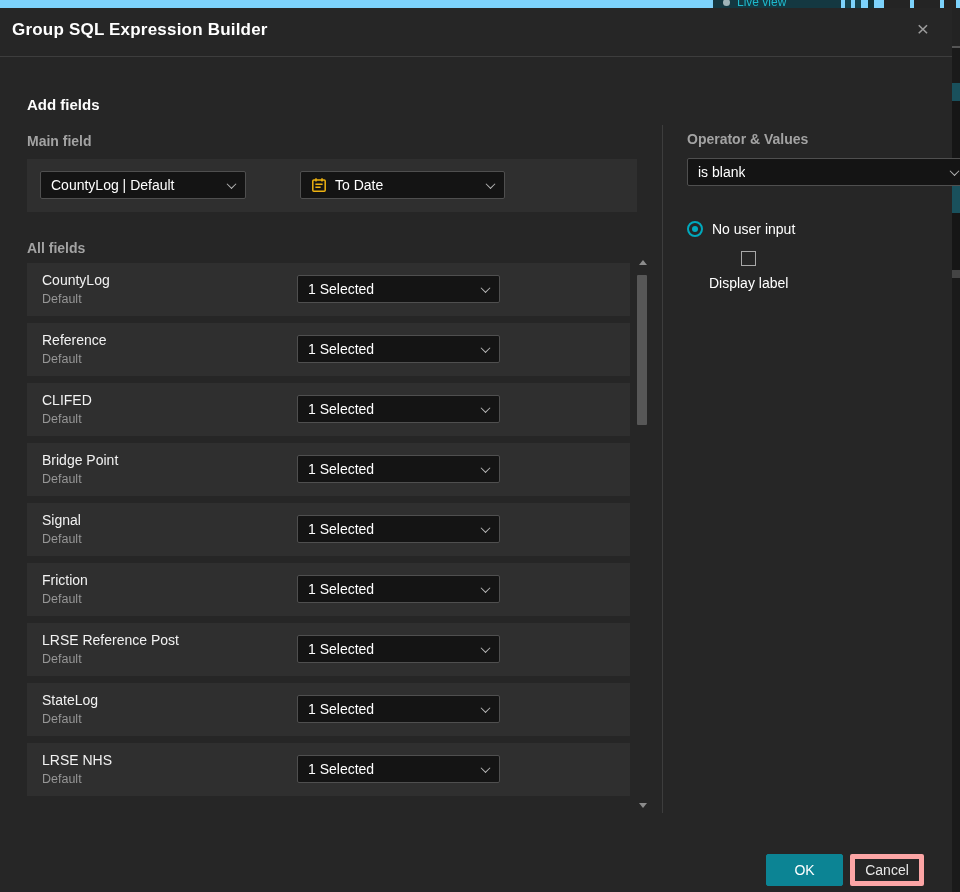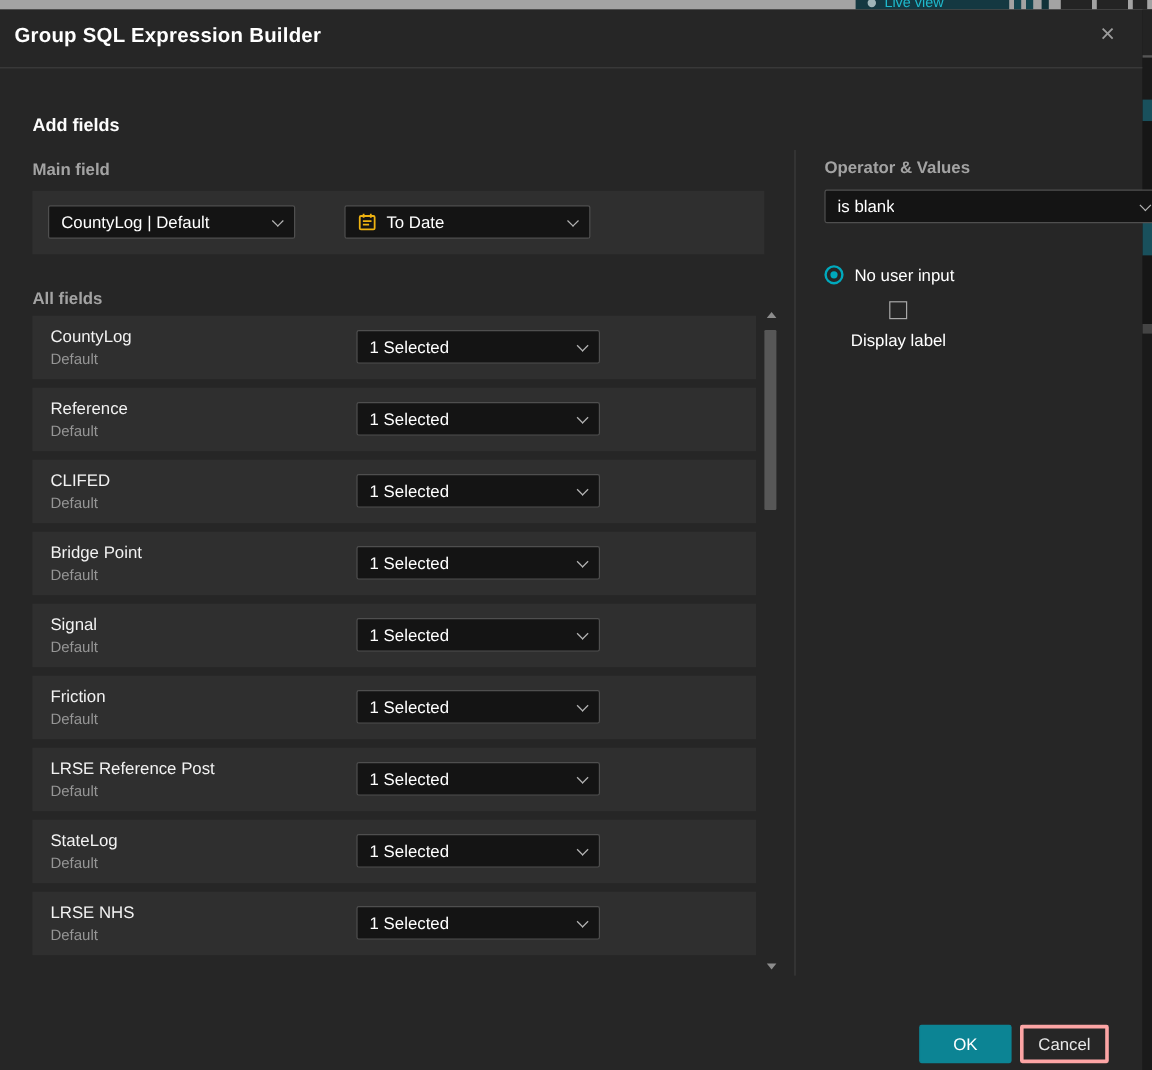--- a/index.html
+++ b/index.html
@@ -8,21 +8,21 @@
     font-family:"Liberation Sans", sans-serif;
     background:#141414;
     position:relative;
     overflow:hidden;
     color:#fff;
   }
 
   
   .bg-topstrip{
     position:absolute; left:0; top:0; width:960px; height:8px;
-    background:#a3a3a3; overflow:hidden; z-index:1;
+    background:#7dd3fc; overflow:hidden; z-index:1;
   }
   .live-view-chip{
     position:absolute; left:713px; top:-18px; width:128px; height:26px;
     background:#143841; display:flex; align-items:center; gap:7px;
     padding:0 10px; 
   }
   .live-view-dot{ width:7px; height:7px; border-radius:50%; background:#9fb4b8; flex:none; margin-top:14px;}
   .live-view-label{ color:#1fb9cc; font-size:12px; margin-top:14px; white-space:nowrap;}
   .strip-bar{ position:absolute; top:0; height:8px; }
 
@@ -66,21 +66,21 @@
     border-right:1.6px solid #b5b5b5; border-bottom:1.6px solid #b5b5b5;
     transform:rotate(45deg) translate(-1px,-1px); margin-left:10px;
   }
 
   
   .main-field-box{
     position:absolute; left:27px; top:151px; width:610px; height:53px;
     background:#2f2f2f;
   }
   .main-field-box .select.f1{ position:absolute; left:13px;  top:12px; width:206px; }
-  .main-field-box .select.f2{ position:absolute; left:260px; top:12px; width:205px; }
+  .main-field-box .select.f2{ position:absolute; left:273px; top:12px; width:205px; }
   .cal-icon{ width:16px; height:16px; flex:none; display:block; }
 
   
   .fields-list{ position:absolute; left:27px; top:255px; width:603px; }
   .field-row{
     background:#2f2f2f; height:53px; margin-bottom:7px; position:relative;
   }
   .row-title{ position:absolute; left:15px; top:9px;  font-size:14px; color:#f2f2f2; }
   .row-sub  { position:absolute; left:15px; top:29px; font-size:12.5px; color:#969696; }
   .field-row .select{ position:absolute; left:270px; top:12px; width:203px; }
@@ -113,21 +113,21 @@
   .checkbox{ width:15px; height:15px; border:1px solid #a8a8a8; background:transparent; flex:none; }
   .check-label{ font-size:14px; color:#fff; }
 
   
   .btn{
     position:absolute; top:827px; height:32px; font-size:14px;
     display:flex; align-items:center; justify-content:center;
     border-radius:2px; cursor:pointer; font-family:inherit;margin-top:19px;
   }
   .btn-ok{ left:766px; width:77px; background:#0c8494; color:#fff; border:1px solid #0c8494; }
-  .btn-cancel{ left:850px; width:74px; background:transparent; color:#e8e8e8; border:3px solid #fca5a5; }
+  .btn-cancel{ left:850px; width:74px; background:transparent; color:#e8e8e8; border:5px solid #fca5a5; }
 </style>
 </head>
 <body>
 
 <div class="bg-topstrip">
   <div class="live-view-chip">
     <span class="live-view-dot"></span>
     <span class="live-view-label">Live view</span>
   </div>
   <div class="strip-bar" style="left:845px;width:6px;background:#15444e;"></div>

